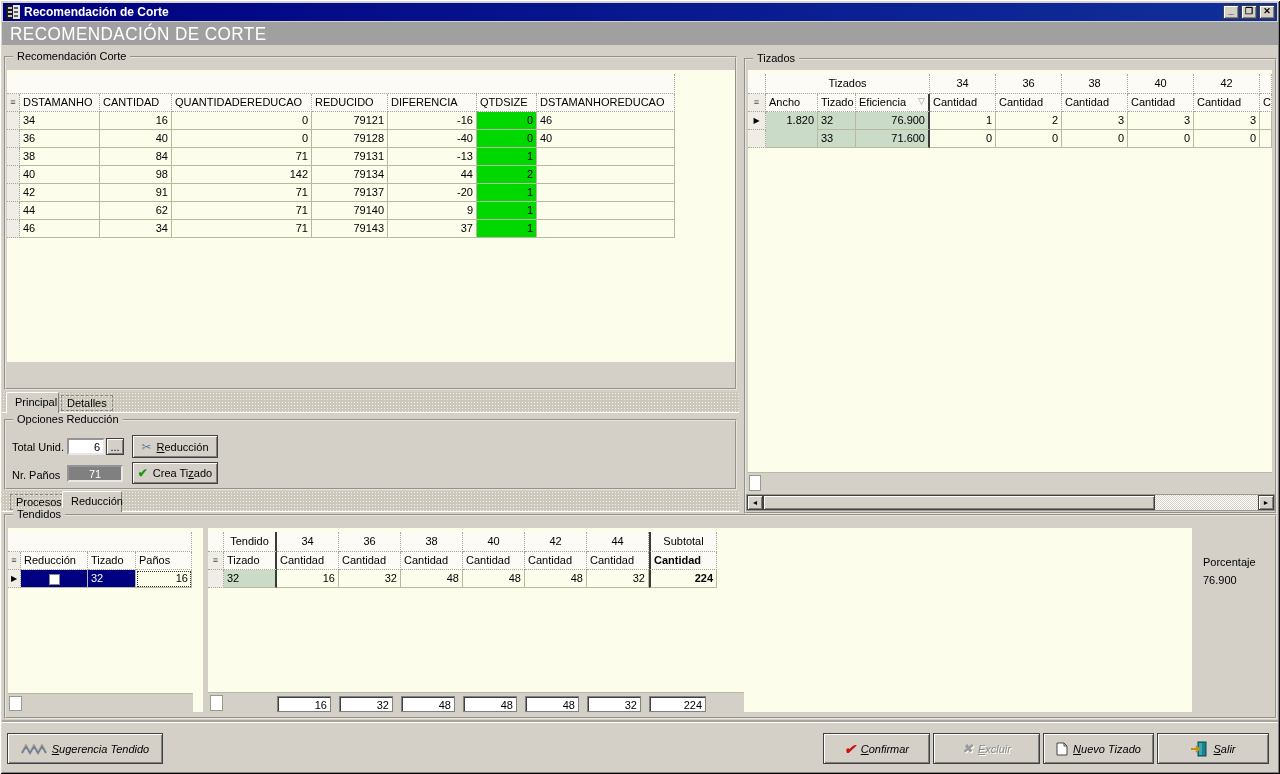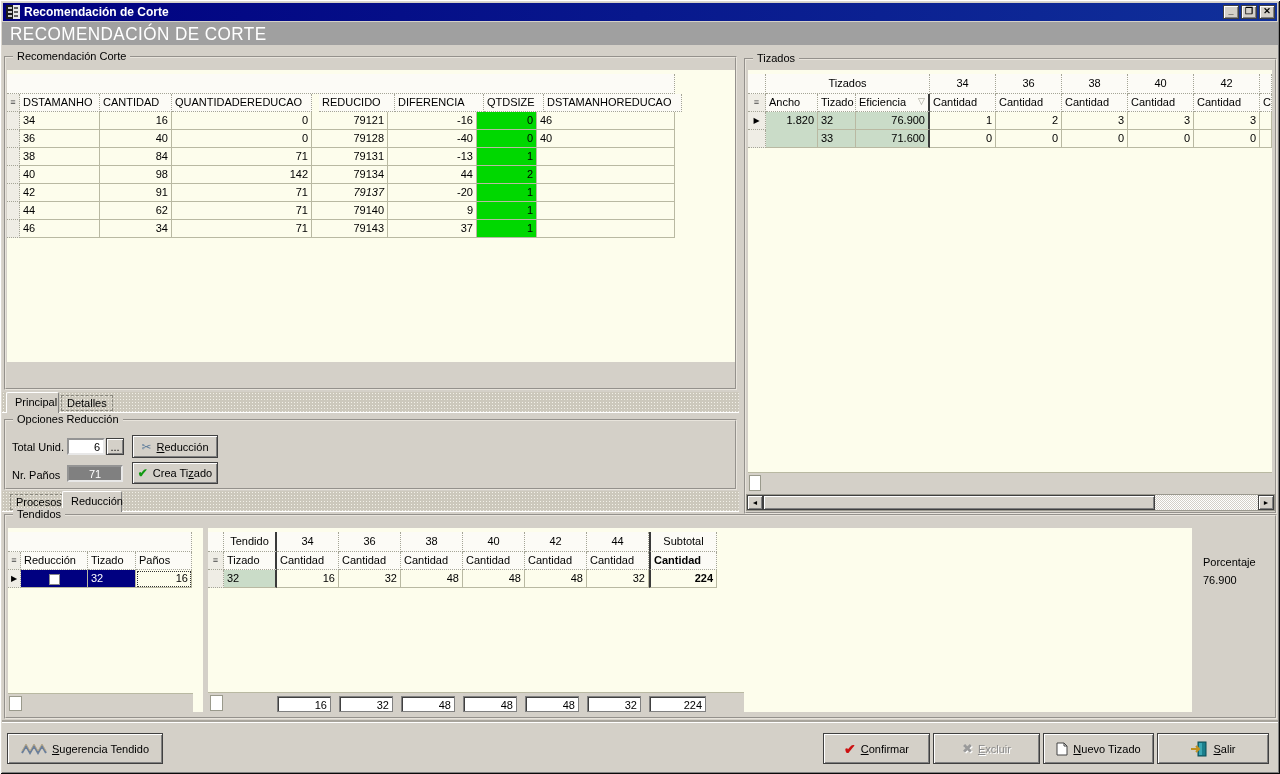--- a/index.html
+++ b/index.html
@@ -75,21 +75,21 @@
 
   
   .sb { position:absolute; height:17px; background:repeating-conic-gradient(#fff 0 25%, #d4d0c8 0 50%); background-size:2px 2px; border:1px solid #9a988e; }
   .sb-btn { position:absolute; top:0; width:16px; height:15px; background:#d4d0c8; border:1px solid #404040;
     box-shadow: inset 1px 1px 0 #fff, inset -1px -1px 0 #808080; font-size:7px; line-height:14px; text-align:center; color:#000; }
   .sb-thumb { position:absolute; top:0; height:15px; background:#d4d0c8; border:1px solid #404040;
     box-shadow: inset 1px 1px 0 #fff, inset -1px -1px 0 #808080; }
 
   
   .bottombar { position:absolute; left:2px; top:722px; width:1276px; height:50px; background:#d4d0c8;
-    border-top:1px solid #fff; box-shadow:0 -2px 0 #a8a49c; }
+    border-top:1px solid #fff; box-shadow:0 -2px 0 #a8a49c;font-style:italic; }
 </style>
 </head>
 <body>
 
 <div class="window">
 
   <div class="titlebar">
     <svg class="app-icon" viewBox="0 0 14 14">
       <rect x="0" y="0" width="14" height="14" fill="#e8e8e8"></rect>
       <rect x="0" y="0" width="7" height="14" fill="#1a1a1a"></rect>
@@ -112,21 +112,21 @@
   <div class="ygrid" style="left:7px;top:70px;width:728px;height:292px;">
     <div class="gstack">
       <div class="grow">
         <div class="bc" style="width:668px;"></div>
       </div>
       <div class="grow">
         <div class="hc ind menu-ico" style="width:13px;">≡</div>
         <div class="hc" style="width:80px;">DSTAMANHO</div>
         <div class="hc" style="width:72px;">CANTIDAD</div>
         <div class="hc" style="width:140px;">QUANTIDADEREDUCAO</div>
-        <div class="hc" style="width:76px;margin-left:7px;">REDUCIDO</div>
+        <div class="hc" style="width:76px;">REDUCIDO</div>
         <div class="hc" style="width:89px;">DIFERENCIA</div>
         <div class="hc" style="width:60px;">QTDSIZE</div>
         <div class="hc" style="width:138px;">DSTAMANHOREDUCAO</div>
       </div>
 
       <div class="grow">
         <div class="dc ind" style="width:13px;"></div>
         <div class="dc" style="width:80px;">34</div>
         <div class="dc tr" style="width:72px;">16</div>
         <div class="dc tr" style="width:140px;">0</div>
@@ -163,21 +163,21 @@
         <div class="dc tr" style="width:76px;">79134</div>
         <div class="dc tr" style="width:89px;">44</div>
         <div class="dc tr green" style="width:60px;">2</div>
         <div class="dc" style="width:138px;"></div>
       </div>
       <div class="grow">
         <div class="dc ind" style="width:13px;"></div>
         <div class="dc" style="width:80px;">42</div>
         <div class="dc tr" style="width:72px;">91</div>
         <div class="dc tr" style="width:140px;">71</div>
-        <div class="dc tr" style="width:76px;font-style:italic;">79137</div>
+        <div class="dc tr" style="width:76px;">79137</div>
         <div class="dc tr" style="width:89px;">-20</div>
         <div class="dc tr green" style="width:60px;">1</div>
         <div class="dc" style="width:138px;"></div>
       </div>
       <div class="grow">
         <div class="dc ind" style="width:13px;"></div>
         <div class="dc" style="width:80px;">44</div>
         <div class="dc tr" style="width:72px;">62</div>
         <div class="dc tr" style="width:140px;">71</div>
         <div class="dc tr" style="width:76px;">79140</div>

